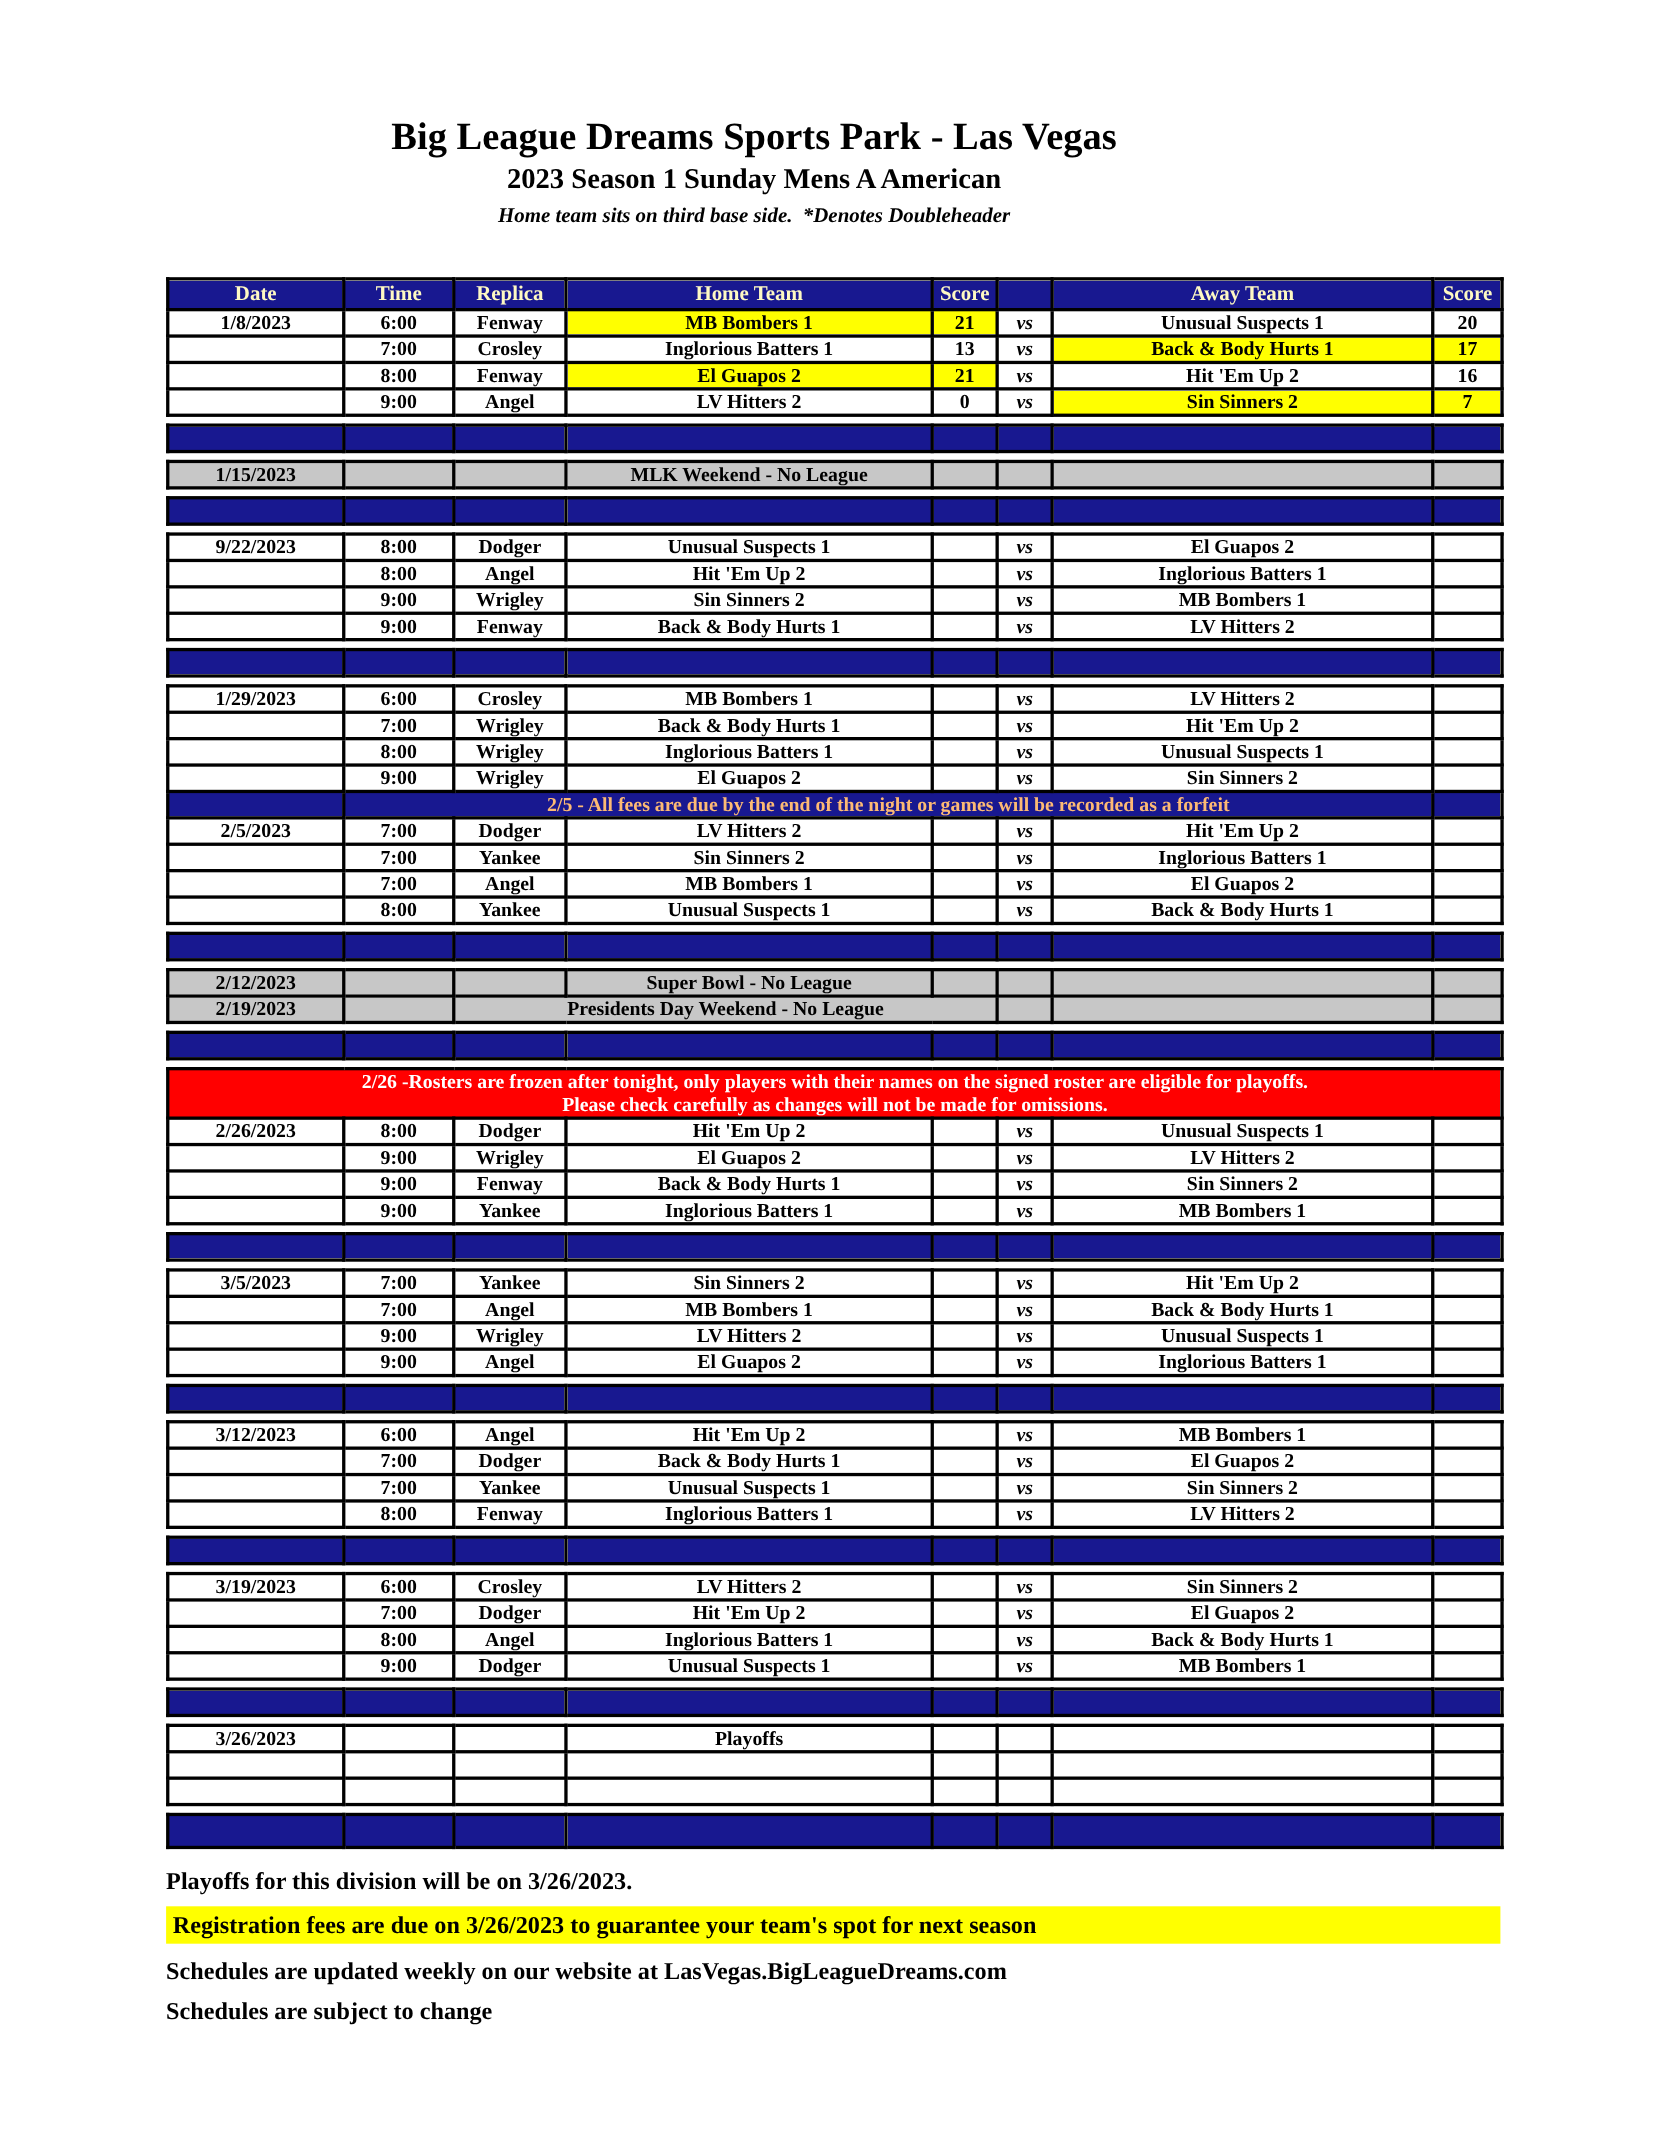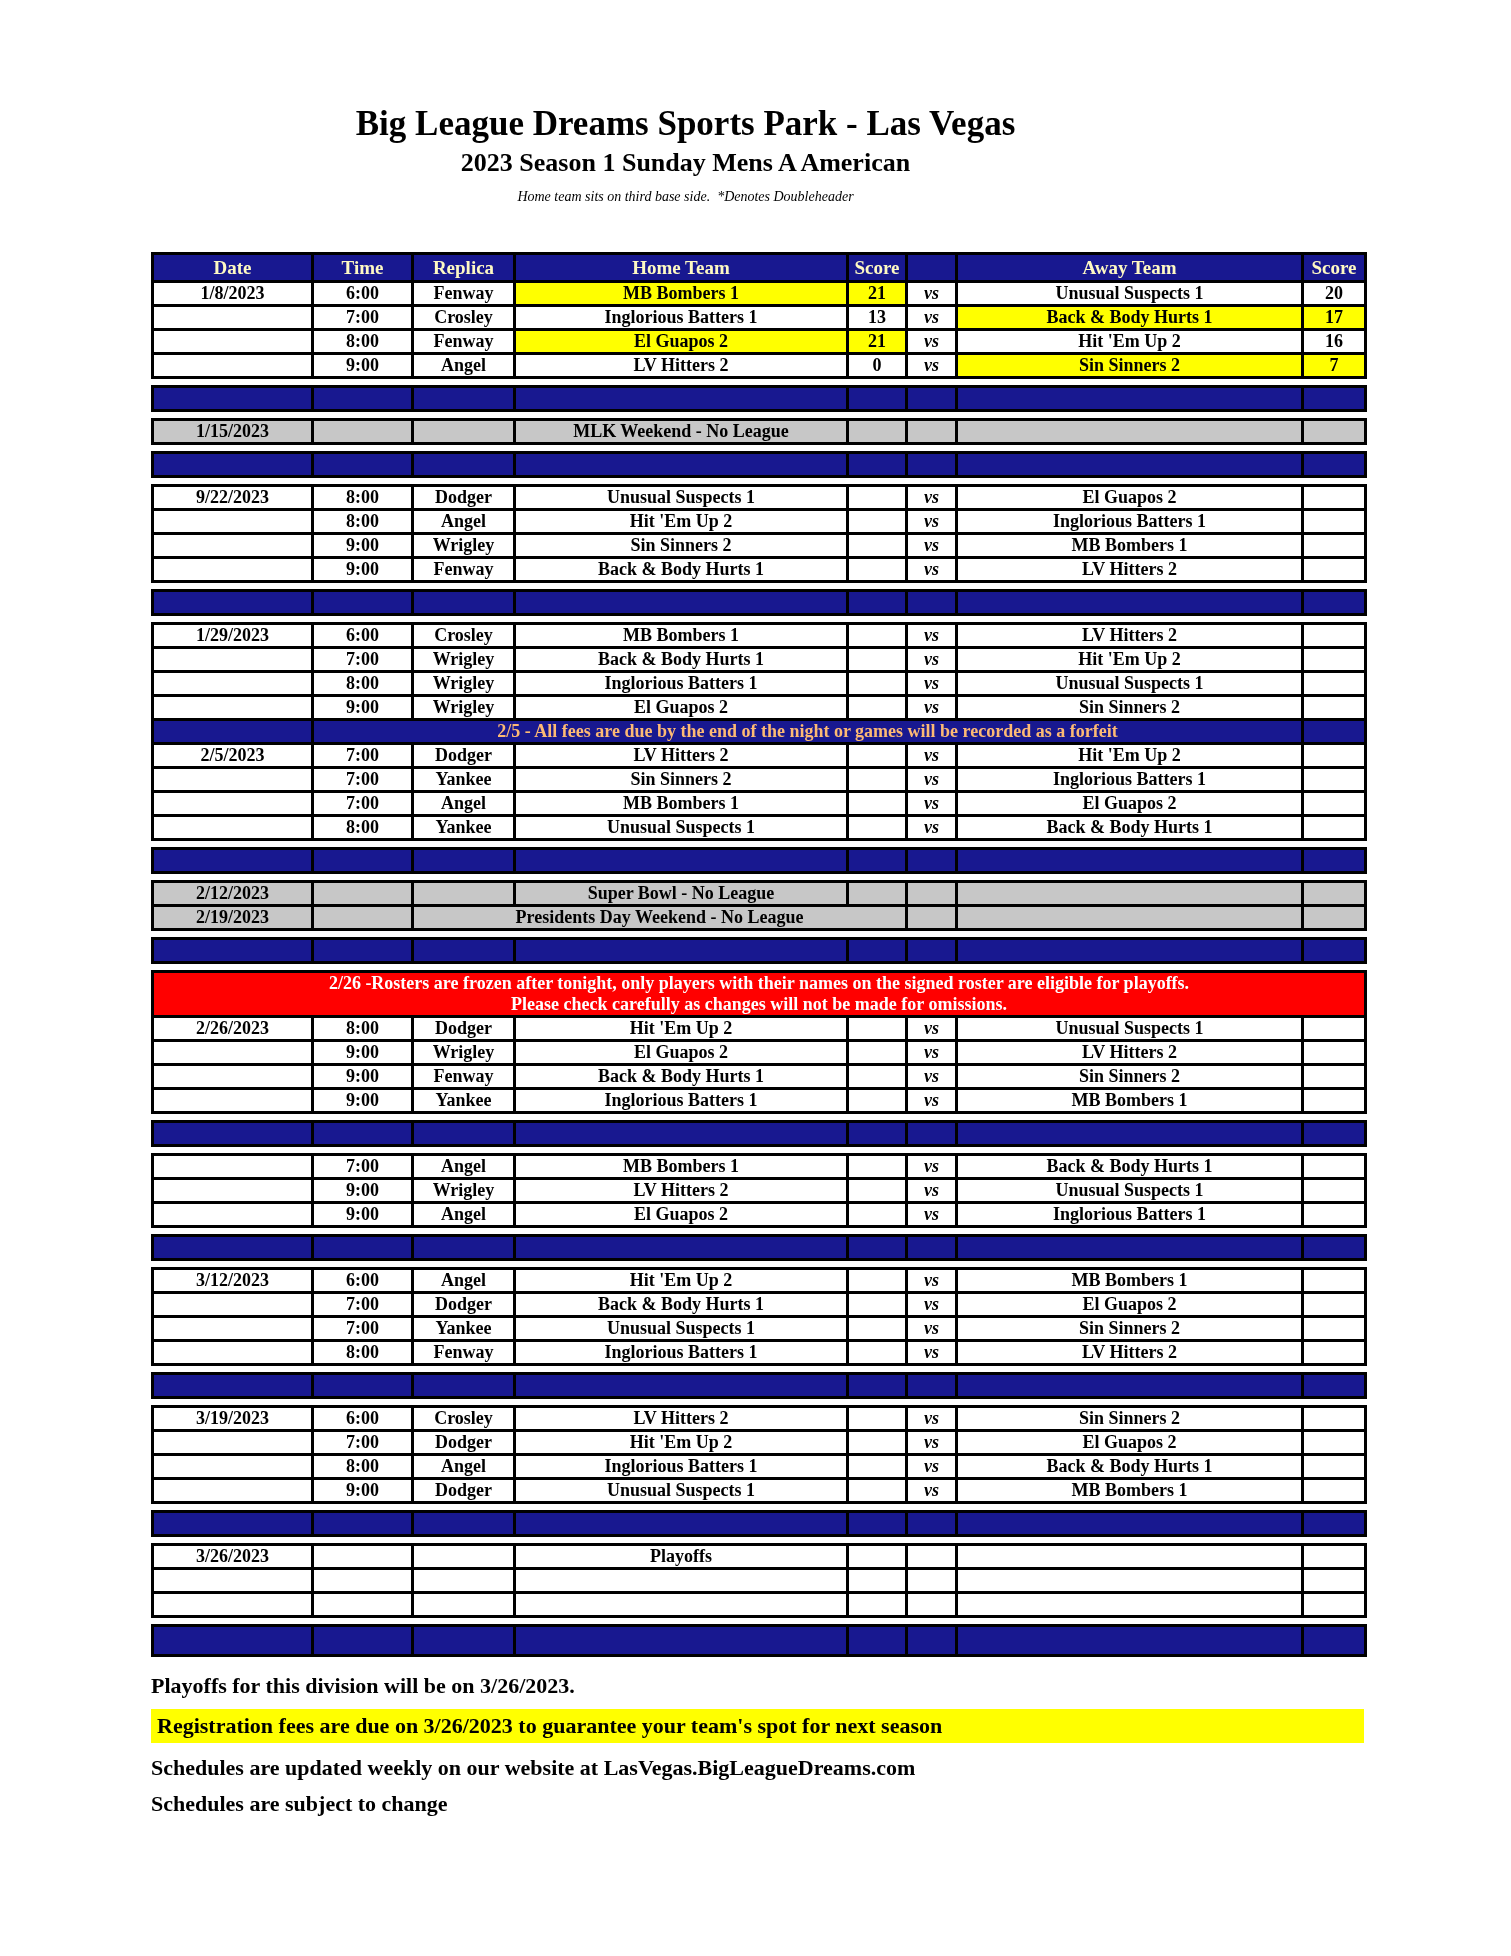--- a/index.html
+++ b/index.html
@@ -15,21 +15,21 @@
     font-family:"Liberation Serif","DejaVu Serif",serif;color:#000;
     position:relative;
   }
   .title{
     margin:104px 0 0 0;text-align:center;font-size:35px;font-weight:bold;line-height:40px;
   }
   .subtitle{
     margin:4px 0 0 0;text-align:center;font-size:26px;font-weight:bold;line-height:30px;
   }
   .note{
-    margin:8px 0 0 0;text-align:center;font-size:14px;font-weight:normal;font-style:italic;
+    margin:8px 0 0 0;text-align:center;font-size:19px;font-weight:bold;font-style:italic;
     white-space:pre-wrap;line-height:22px;
   }
   table.sched{
     margin:44px 0 0 151px;width:1213px;border-collapse:collapse;table-layout:fixed;
   }
   table.sched th, table.sched td{
     border:3px solid var(--line);text-align:center;font-weight:bold;
     font-size:18px;height:21px;line-height:21px;padding:0 2px;overflow:hidden;white-space:nowrap;
   }
   table.sched th{
@@ -414,20 +414,30 @@
           <td></td>
           <td></td>
           <td></td>
           <td></td>
           <td></td>
         </tr>
         <tr class="gap">
           <td colspan="8"></td>
         </tr>
         <tr>
+          <td>3/5/2023</td>
+          <td>7:00</td>
+          <td>Yankee</td>
+          <td>Sin Sinners 2</td>
+          <td></td>
+          <td class="vs">vs</td>
+          <td>Hit 'Em Up 2</td>
+          <td></td>
+        </tr>
+        <tr>
           <td></td>
           <td>7:00</td>
           <td>Angel</td>
           <td>MB Bombers 1</td>
           <td></td>
           <td class="vs">vs</td>
           <td>Back &amp; Body Hurts 1</td>
           <td></td>
         </tr>
         <tr>

